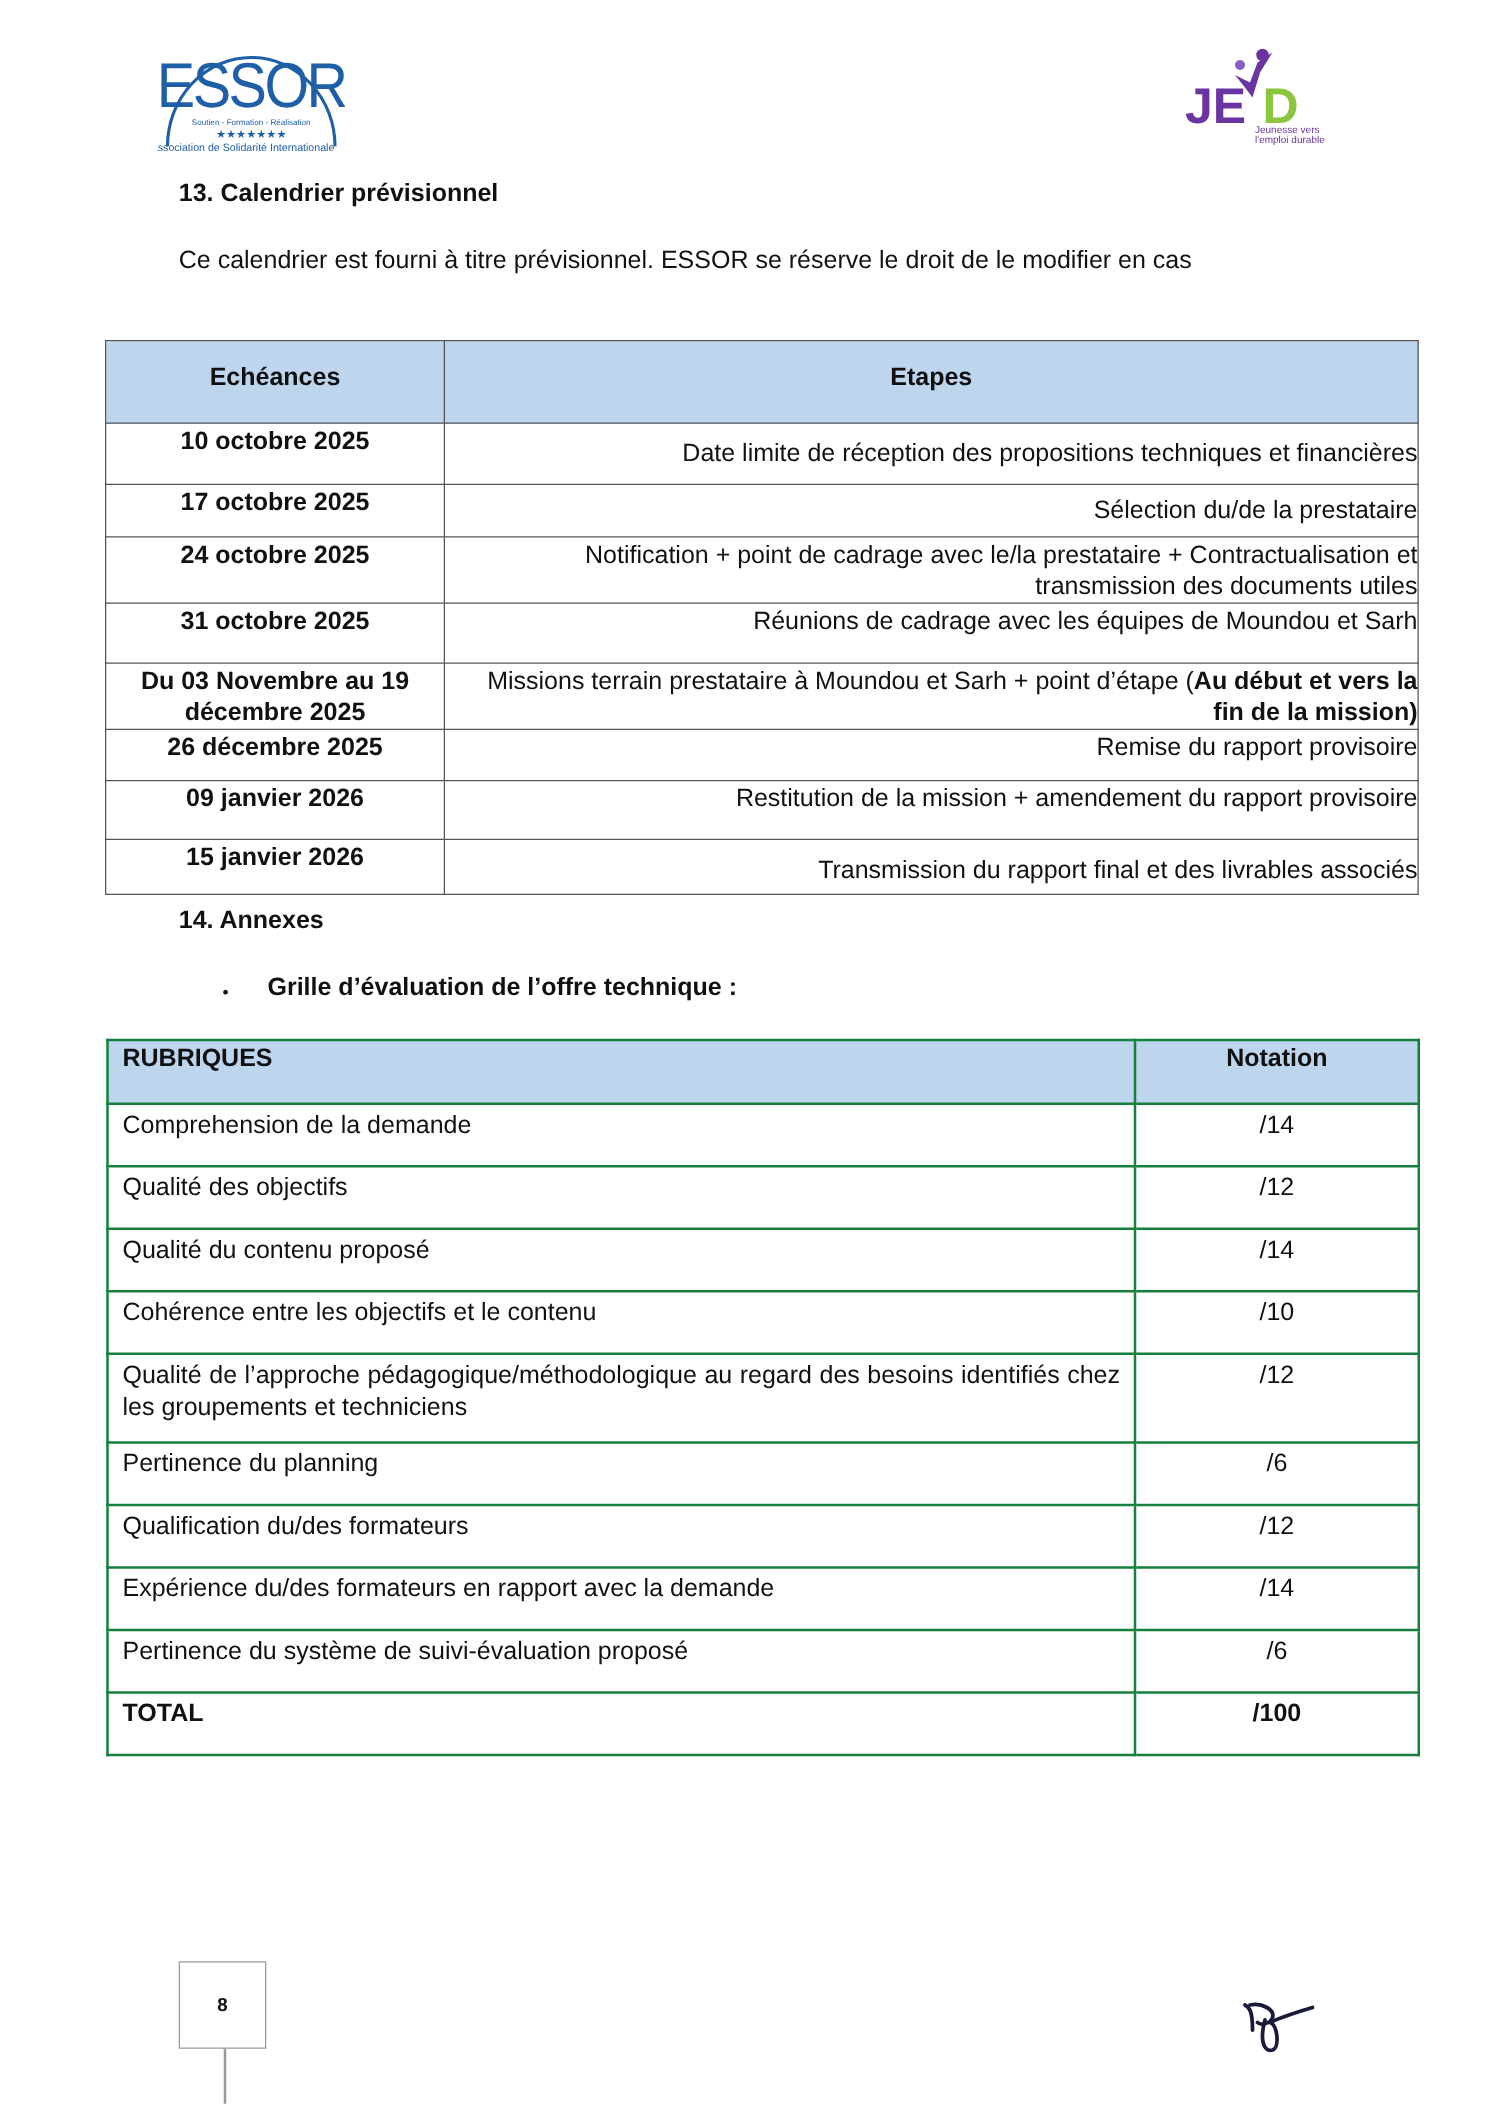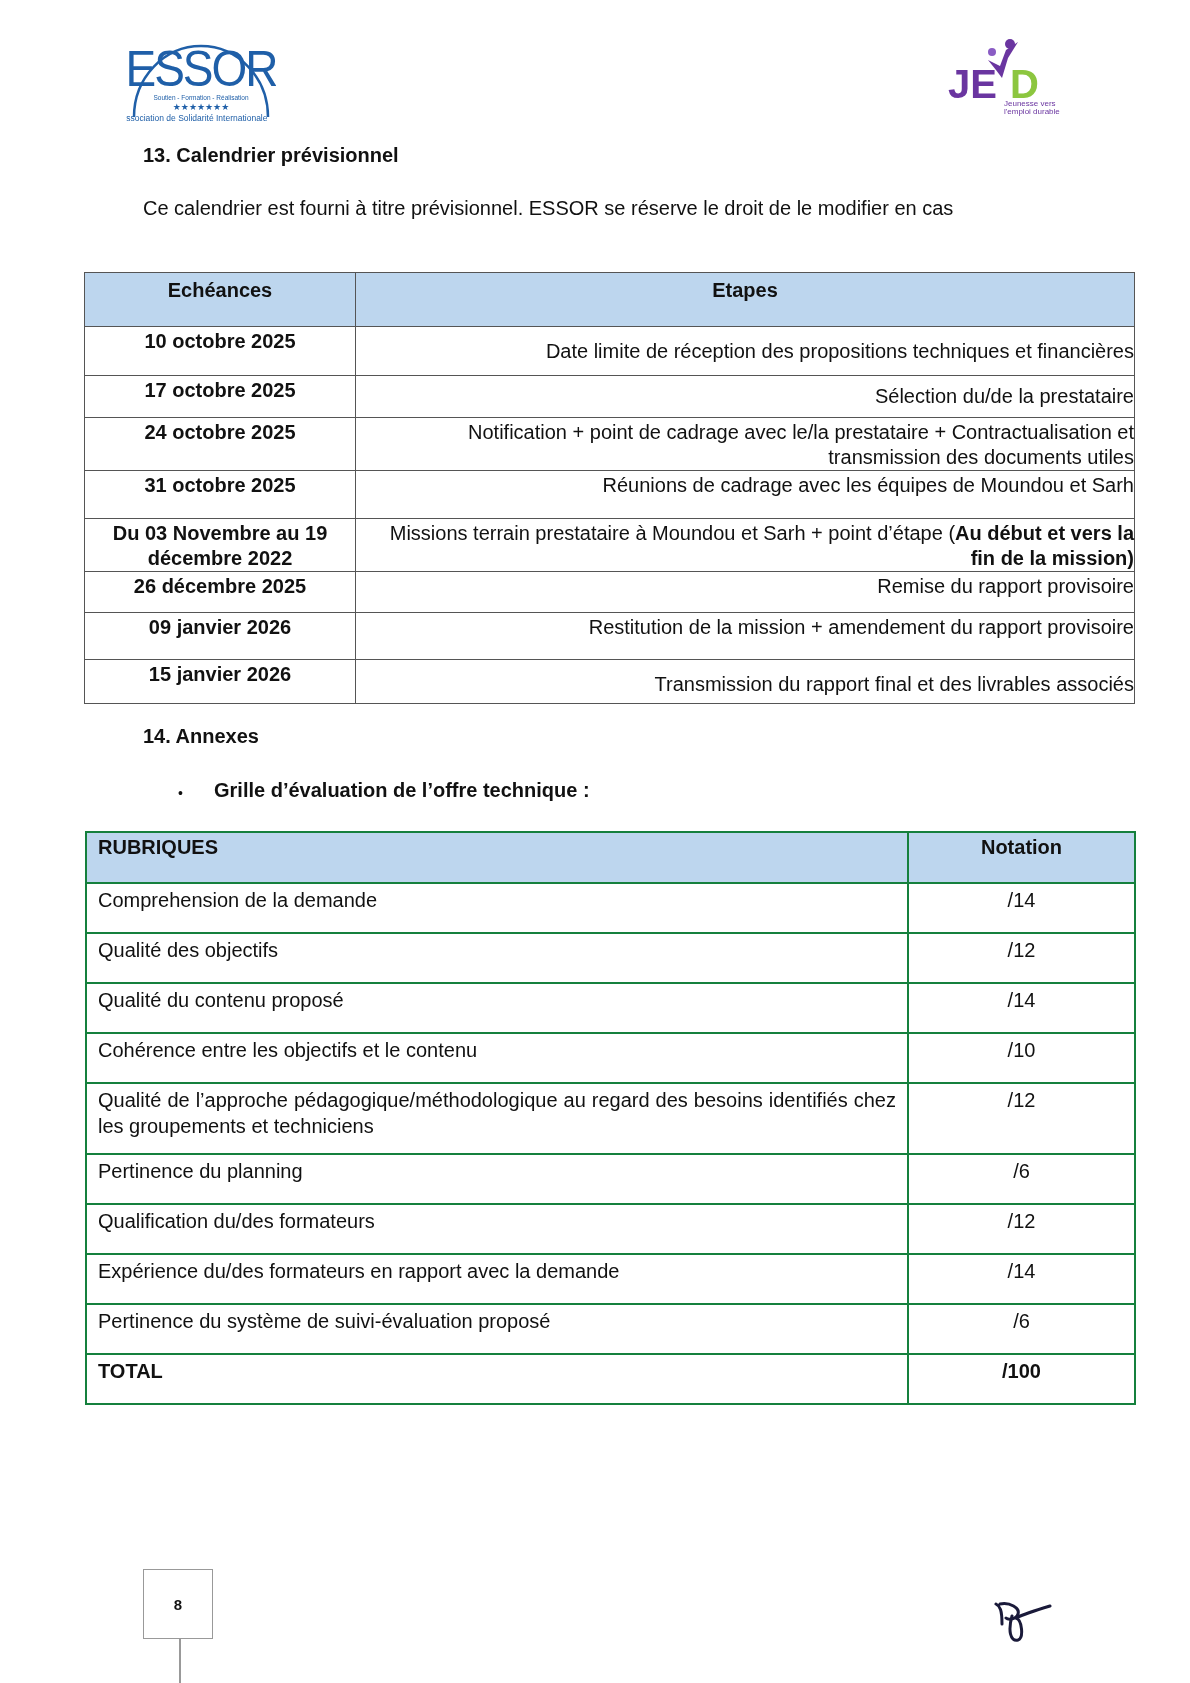--- a/index.html
+++ b/index.html
@@ -20,21 +20,21 @@
     position: absolute; border-collapse: collapse; table-layout: fixed;
     font-size: 20px;
   }
   table.grid td, table.grid th {
     border: 1.5px solid #555555; vertical-align: top; padding: 0;
   }
   table.grid th { background: #bdd6ee; font-weight: bold; }
 
   
   #calendar-table { left: 84px; top: 272px; width: 1050px; }
-  #calendar-table th { height: 47px; padding-top: 6px; margin-left: 32px; }
+  #calendar-table th { height: 47px; padding-top: 18px; margin-left: 32px; }
   #calendar-table td.date { text-align: center; font-weight: bold; line-height: 25px; padding-top: 2px; }
   #calendar-table td.step { text-align: right; padding-left: 11px; line-height: 25px; }
   #calendar-table td.step.low { padding-top: 12px; }
   #calendar-table td.step.top { padding-top: 2px; }
   #calendar-table td.step.mid { padding-top: 8px; }
 
   
   #eval-table { left: 85px; top: 831px; width: 1049px; }
   #eval-table td, #eval-table th { border: 2px solid #15803d; }
   #eval-table th { height: 46px; padding-top: 3px; }
@@ -107,21 +107,21 @@
     <td class="date">24 octobre 2025</td>
     <td class="step top">Notification + point de cadrage avec le/la prestataire + Contractualisation et transmission des documents utiles</td>
   </tr>
   <tr style="height:48px">
     <td class="date">31 octobre 2025</td>
     <td class="step top">Réunions de cadrage avec les équipes de Moundou et Sarh</td>
   </tr>
   <tr style="height:52px">
     <td class="date">
       <div>Du 03 Novembre au 19</div>
-      <div>décembre 2022</div>
+      <div>décembre 2025</div>
     </td>
     <td class="step top"><span>Missions terrain prestataire à Moundou et Sarh + point d’étape (</span><b>Au début et vers la fin de la mission)</b></td>
   </tr>
   <tr style="height:41px">
     <td class="date">26 décembre 2025</td>
     <td class="step top">Remise du rapport provisoire</td>
   </tr>
   <tr style="height:47px">
     <td class="date">09 janvier 2026</td>
     <td class="step top">Restitution de la mission + amendement du rapport provisoire</td>

